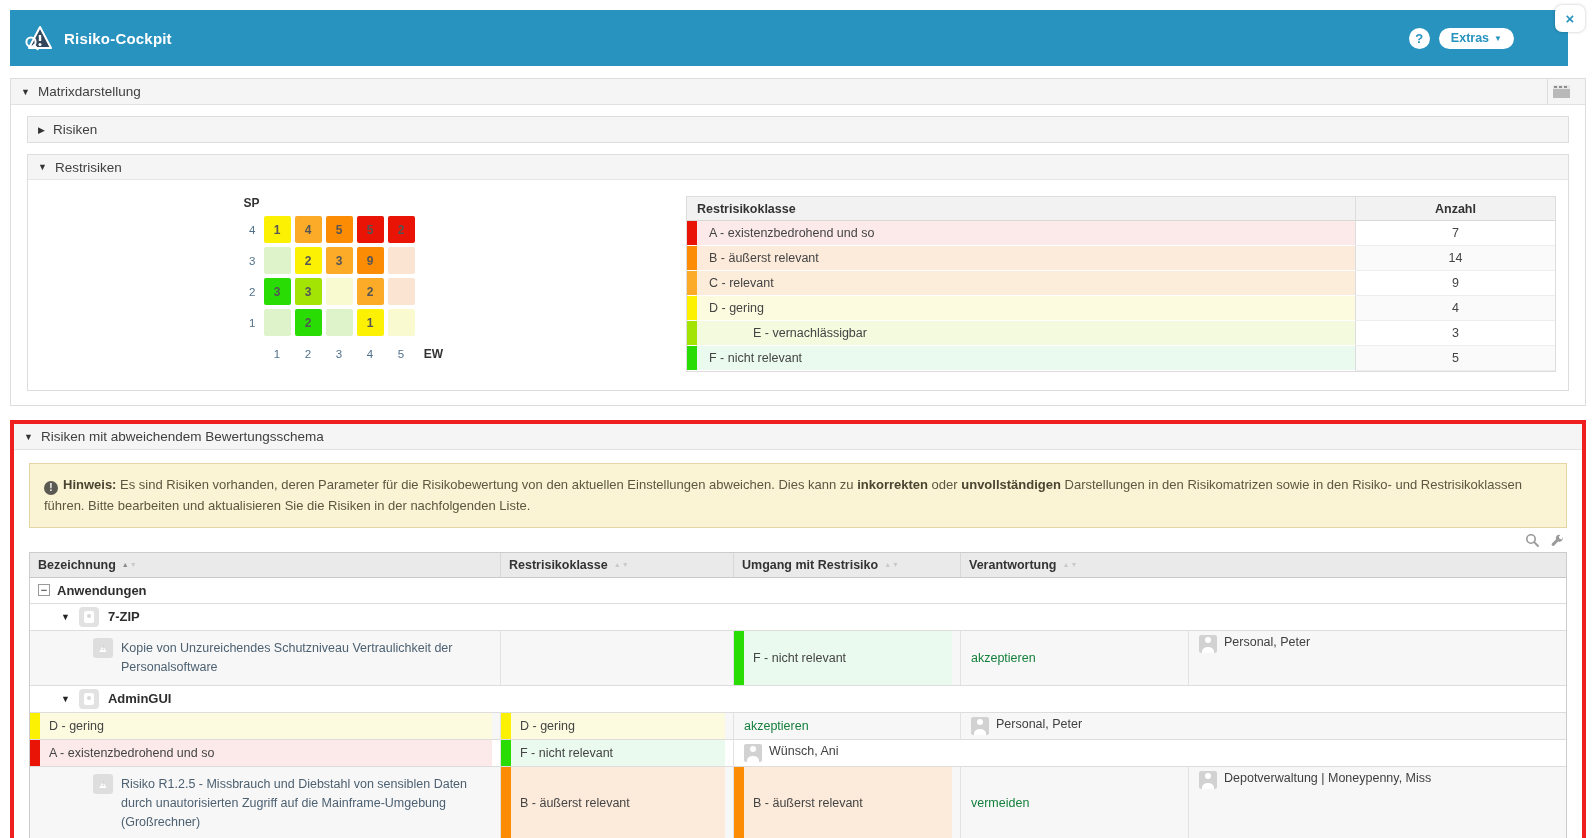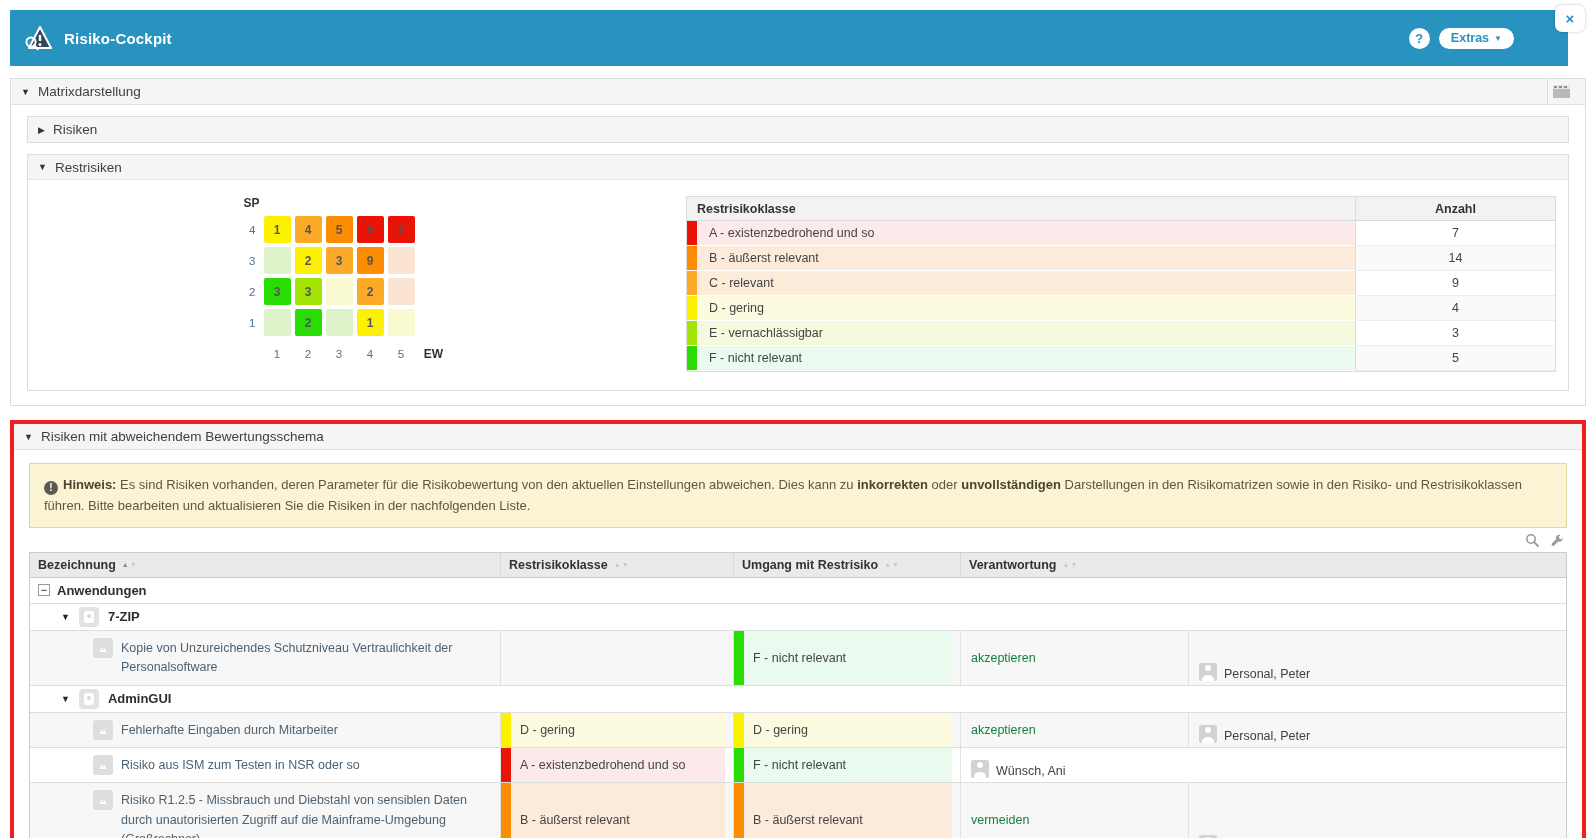--- a/index.html
+++ b/index.html
@@ -120,21 +120,21 @@
   .mt-bez { display:flex; align-items:flex-start; gap:8px; padding:7px 8px 7px 63px; }
   .riskicon { width:20px; height:20px; background:#dedede; border-radius:3px; position:relative; flex:none; margin-top:0px; }
   .riskicon::before { content:"▲"; position:absolute; left:0; right:0; top:1px; text-align:center; color:#fff; font-size:12px; line-height:18px; }
   .riskicon::after { content:"!"; position:absolute; left:0; right:0; top:5px; text-align:center; color:#c9c9c9; font-size:8px; font-weight:bold; }
   .mt-bez .risk-label { font-size:12.5px; color:#4d6172; line-height:1.55; padding-top:1px; }
   .mt-class-cell { display:flex; align-items:stretch; }
   .class-badge { width:calc(100% - 8px); display:flex; align-items:center; min-height:26px; }
   .cb-marker { width:10px; align-self:stretch; }
   .cb-label { font-size:12.5px; color:#444; padding-left:9px; }
   .mt-umgang { display:flex; align-items:center; padding:4px 10px; font-size:12.5px; color:#15803d; }
-  .mt-verant { display:flex; align-items:flex-end; gap:7px; padding:4px 10px; }
+  .mt-verant { display:flex; align-items:flex-start; gap:7px; padding:4px 10px; }
   .mt-verant .v-label { font-size:12.5px; color:#3f3f3f; }
   .avatar { width:18px; height:18px; background:#d2d2d2; border-radius:2px; position:relative; overflow:hidden; flex:none; }
   .avatar::before { content:""; position:absolute; top:2px; left:6px; width:6px; height:6px; background:#fff; border-radius:50%; }
   .avatar::after  { content:""; position:absolute; bottom:-3px; left:3px; width:12px; height:9px; background:#fff; border-radius:50% 50% 0 0; }
 </style>
 </head>
 <body>
 
 <div class="page">
 
@@ -253,21 +253,21 @@
                 <div class="ct-count" style="background: rgb(255, 255, 255);">9</div>
               </div>
               <div class="ct-row">
                 <div class="ct-class" style="background: rgb(253, 251, 223);">
                   <span class="ct-marker" style="background: rgb(253, 241, 3);"></span>
                   <span class="ct-label">D - gering</span>
                 </div>
                 <div class="ct-count" style="background: rgb(250, 250, 250);">4</div>
               </div>
               <div class="ct-row">
-                <div class="ct-class" style="background: rgb(243, 250, 222);">
+                <div class="ct-class" style="background: rgb(243, 250, 222); gap: 44px;">
                   <span class="ct-marker" style="background: rgb(164, 228, 5);"></span>
                   <span class="ct-label">E - vernachlässigbar</span>
                 </div>
                 <div class="ct-count" style="background: rgb(255, 255, 255);">3</div>
               </div>
               <div class="ct-row">
                 <div class="ct-class" style="background: rgb(234, 250, 238);">
                   <span class="ct-marker" style="background: rgb(40, 220, 4);"></span>
                   <span class="ct-label">F - nicht relevant</span>
                 </div>
@@ -350,47 +350,39 @@
               <span class="avatar"></span>
               <span class="v-label">Personal, Peter</span>
             </div>
           </div>
           <div class="mt-sub">
             <span class="sub-caret">▼</span>
             <span class="appicon"></span>
             <span>AdminGUI</span>
           </div>
           <div class="mt-risk mt-cols shade">
-            <div class="mt-bez">
-              <span class="riskicon"></span>
-              <span class="risk-label">Fehlerhafte Eingaben durch Mitarbeiter</span>
-            </div>
             <div class="mt-class-cell">
               <div class="class-badge" style="background: rgb(253, 251, 223);">
                 <span class="cb-marker" style="background: rgb(253, 241, 3);"></span>
                 <span class="cb-label">D - gering</span>
               </div>
             </div>
             <div class="mt-class-cell">
               <div class="class-badge" style="background: rgb(253, 251, 223);">
                 <span class="cb-marker" style="background: rgb(253, 241, 3);"></span>
                 <span class="cb-label">D - gering</span>
               </div>
             </div>
             <div class="mt-umgang">akzeptieren</div>
             <div class="mt-verant">
               <span class="avatar"></span>
               <span class="v-label">Personal, Peter</span>
             </div>
           </div>
           <div class="mt-risk mt-cols">
-            <div class="mt-bez">
-              <span class="riskicon"></span>
-              <span class="risk-label">Risiko aus ISM zum Testen in NSR oder so</span>
-            </div>
             <div class="mt-class-cell">
               <div class="class-badge" style="background: rgb(251, 234, 233);">
                 <span class="cb-marker" style="background: rgb(233, 20, 5);"></span>
                 <span class="cb-label">A - existenzbedrohend und so</span>
               </div>
             </div>
             <div class="mt-class-cell">
               <div class="class-badge" style="background: rgb(234, 250, 238);">
                 <span class="cb-marker" style="background: rgb(40, 220, 4);"></span>
                 <span class="cb-label">F - nicht relevant</span>

